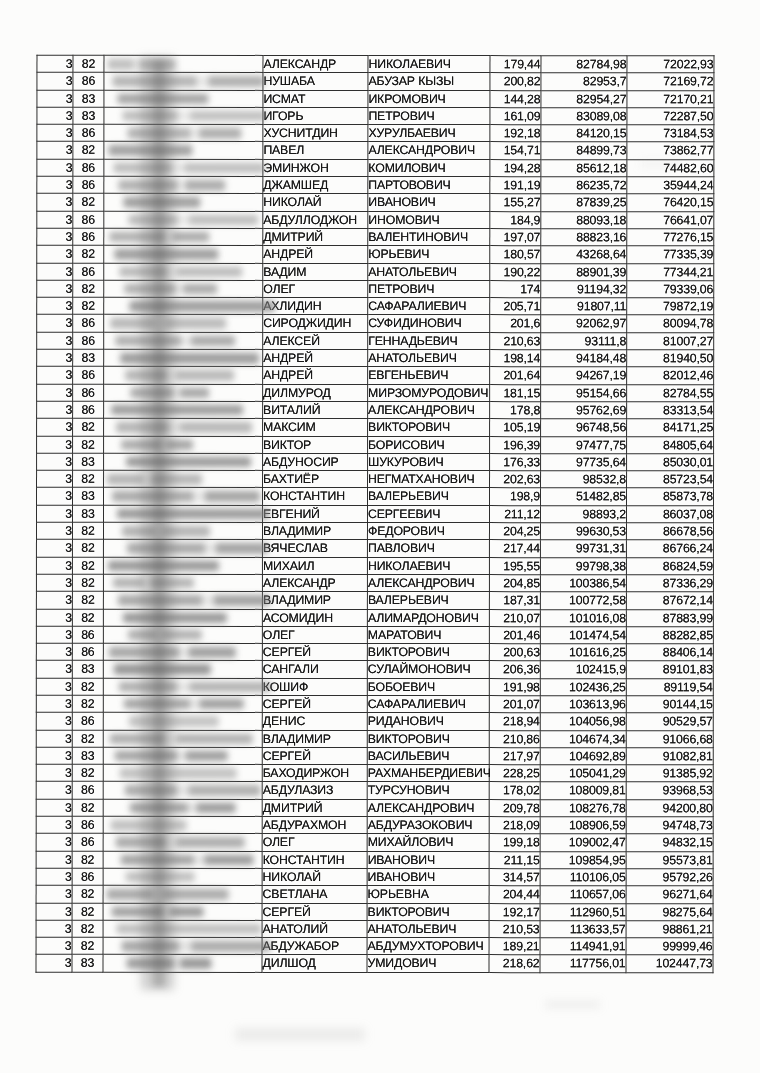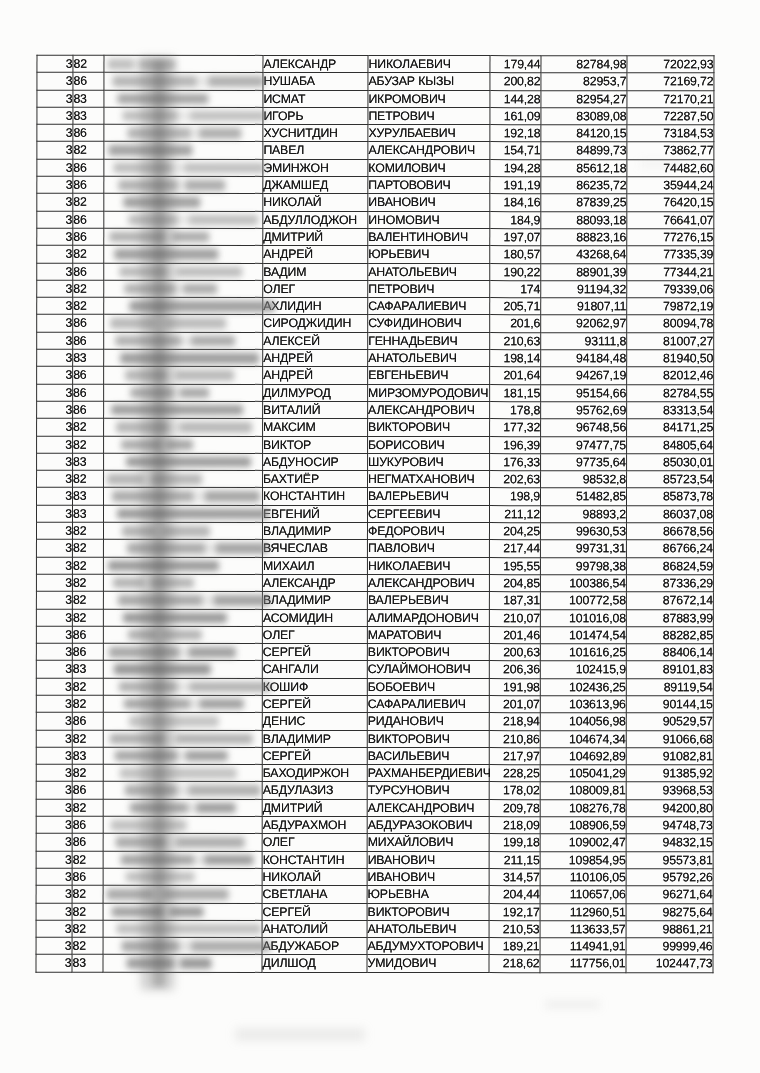--- a/index.html
+++ b/index.html
@@ -28,21 +28,21 @@
     padding: 0;
     font-size: 12.3px;
     line-height: 1;
     color: #181818;
     white-space: nowrap;
     overflow: visible;
     text-shadow: 0 0 0.55px #2a2a2a;
     letter-spacing: -0.15px;
   }
   td.c-group  { text-align: right; padding-right: 8px; }
-  td.c-code   { text-align: left; padding-right: 5px; border-radius: 8px; }
+  td.c-code   { text-align: center; padding-right: 5px; border-radius: 8px; }
   td.c-redact { position: relative; }
   td.c-name, td.c-patr { text-align: left; padding-left: 3px; }
   td.c-num    { text-align: right; padding-right: 5px; }
   td.c-num3   { padding-right: 4px; }
 
   
   .smudge {
     position: absolute;
     top: 3px;
     height: 10.5px;
@@ -217,21 +217,21 @@
   </tr>
 
   <tr>
     <td class="c-group">3</td>
     <td class="c-code">82</td>
     <td class="c-redact">
             <span class="smudge v3" style="width: 77px; left: 19px; opacity: 0.73;"></span>
           </td>
     <td class="c-name">НИКОЛАЙ</td>
     <td class="c-patr">ИВАНОВИЧ</td>
-    <td class="c-num">184,16</td>
+    <td class="c-num">155,27</td>
     <td class="c-num">87839,25</td>
     <td class="c-num c-num3">76420,15</td>
   </tr>
 
   <tr>
     <td class="c-group">3</td>
     <td class="c-code">86</td>
     <td class="c-redact">
             <span class="smudge v1" style="width: 130px; left: 24px; opacity: 0.48;"></span>
           </td>
@@ -386,21 +386,21 @@
   </tr>
 
   <tr>
     <td class="c-group">3</td>
     <td class="c-code">82</td>
     <td class="c-redact">
             <span class="smudge v1" style="width: 136px; left: 12px; opacity: 0.52;"></span>
           </td>
     <td class="c-name">МАКСИМ</td>
     <td class="c-patr">ВИКТОРОВИЧ</td>
-    <td class="c-num">177,32</td>
+    <td class="c-num">105,19</td>
     <td class="c-num">96748,56</td>
     <td class="c-num c-num3">84171,25</td>
   </tr>
 
   <tr>
     <td class="c-group">3</td>
     <td class="c-code">82</td>
     <td class="c-redact">
             <span class="smudge v2" style="width: 72px; left: 17px; opacity: 0.65;"></span>
           </td>

